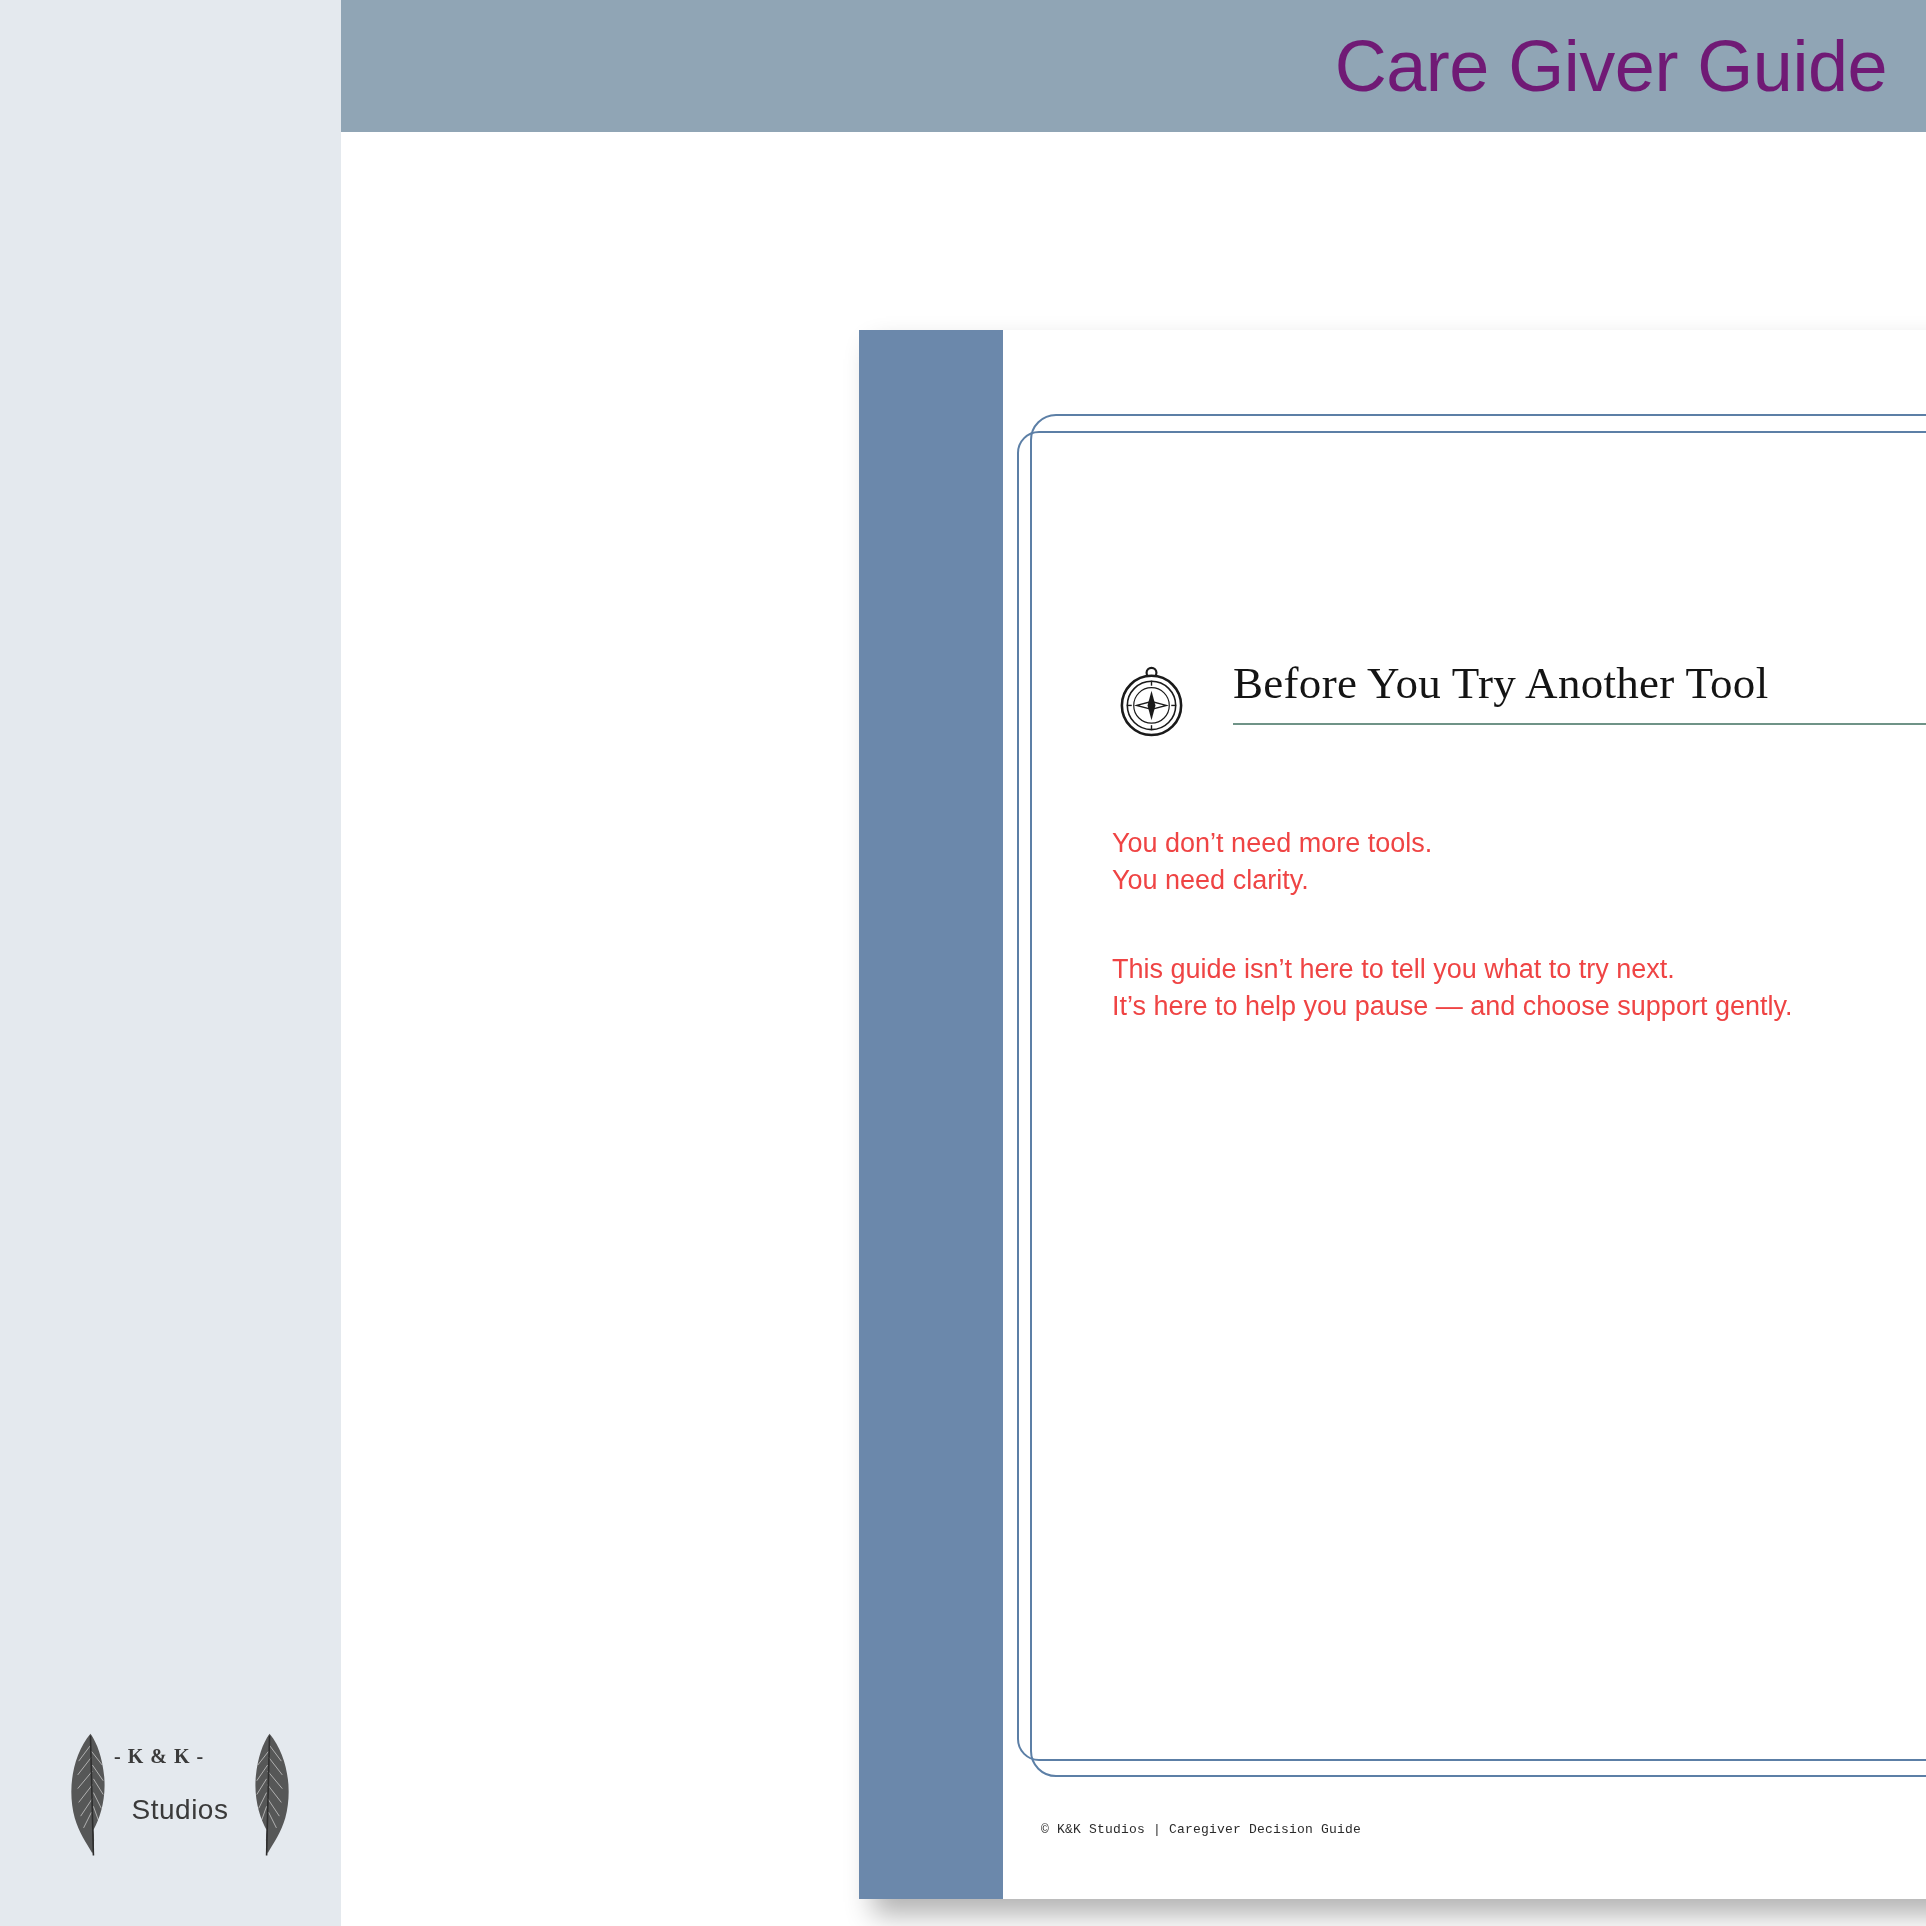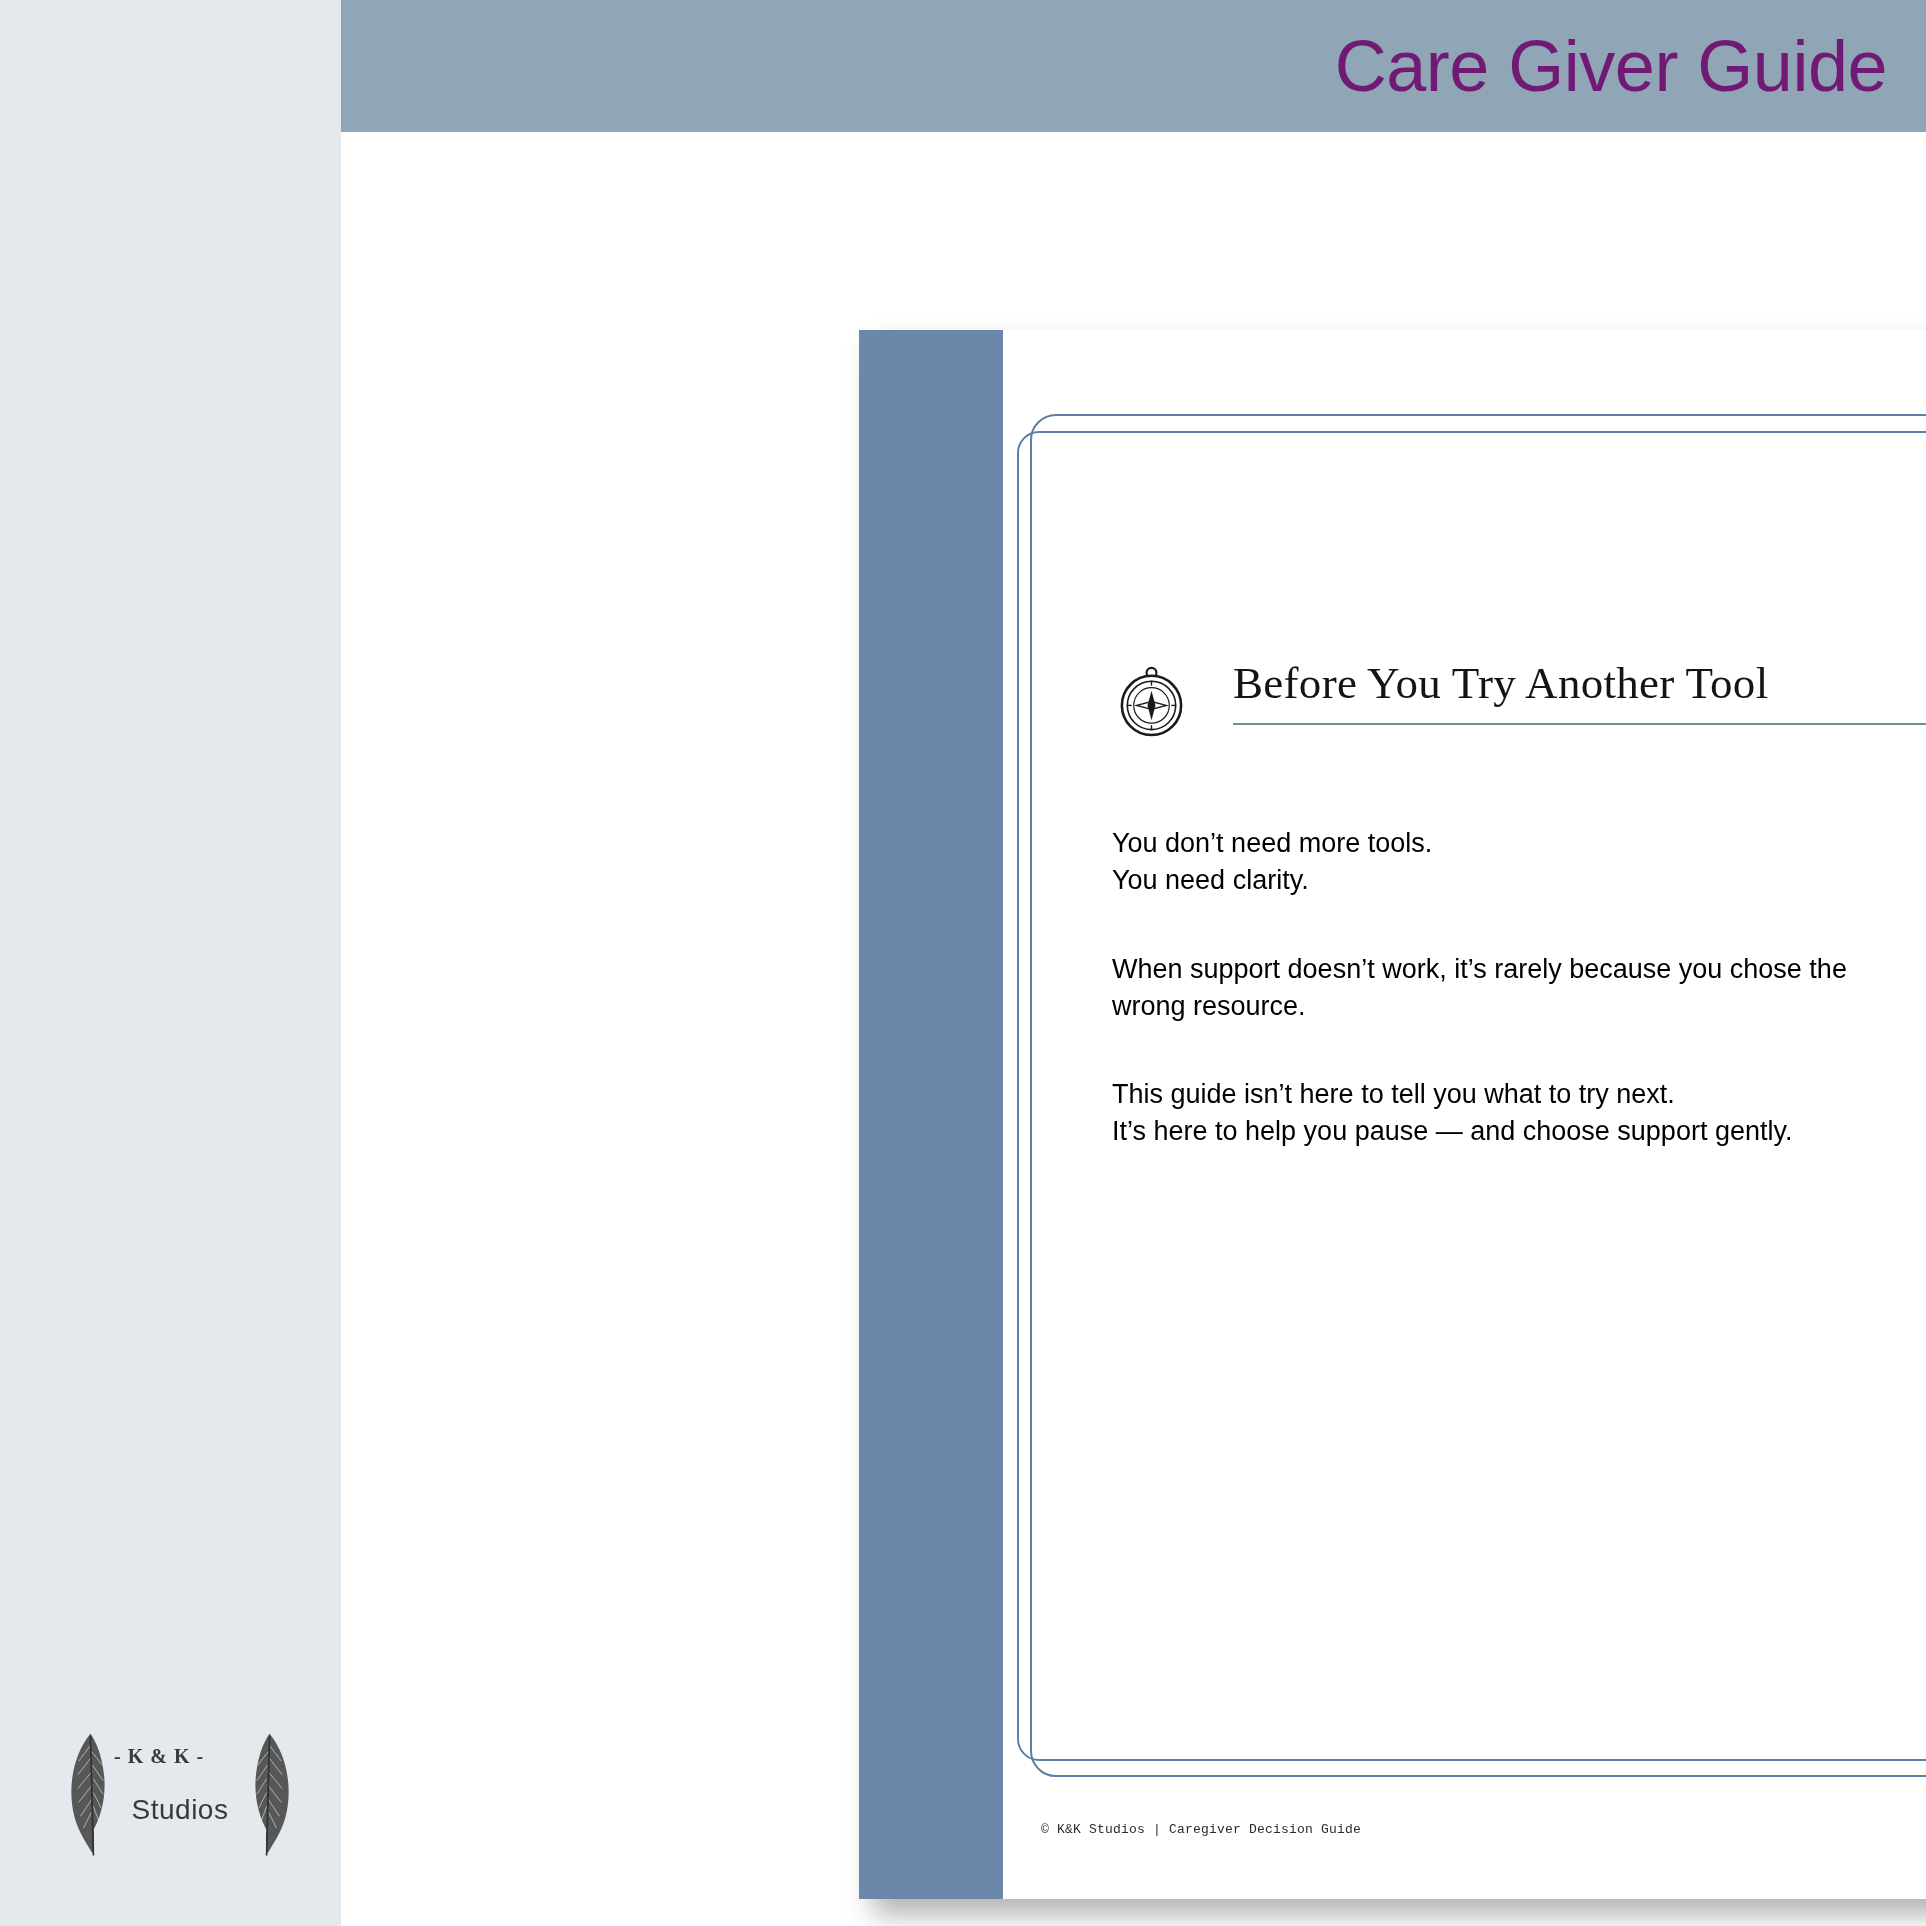--- a/index.html
+++ b/index.html
@@ -145,21 +145,21 @@
 
   
   #body-copy {
     position: absolute;
     left: 109px;
     top: 495px;
     width: 792px;
     font-family: "Liberation Sans", sans-serif;
     font-size: 27px;
     line-height: 1.38;
-    color: #000000;
+    color: #ef4444;
   }
   #body-copy p {
     margin: 0 0 51px 0;
     white-space: pre-line;
   }
   #body-copy p:last-child { margin-bottom: 12px; }
 
   
   #doc-footer {
     position: absolute;
@@ -252,21 +252,20 @@
         </span>
         <div id="heading-text-wrap">
           <div id="heading-text">Before You Try Another Tool</div>
           <div id="heading-rule"></div>
         </div>
       </div>
 
       <div id="body-copy">
         <p>You don’t need more tools.
 You need clarity.</p>
-        <p>When support doesn’t work, it’s rarely because you chose the wrong resource.</p>
         <p>This guide isn’t here to tell you what to try next.
 It’s here to help you pause — and choose support gently.</p>
       </div>
 
       <div id="doc-footer">© K&amp;K Studios | Caregiver Decision Guide</div>
 
     </div>
   </div>
 </div>
 

